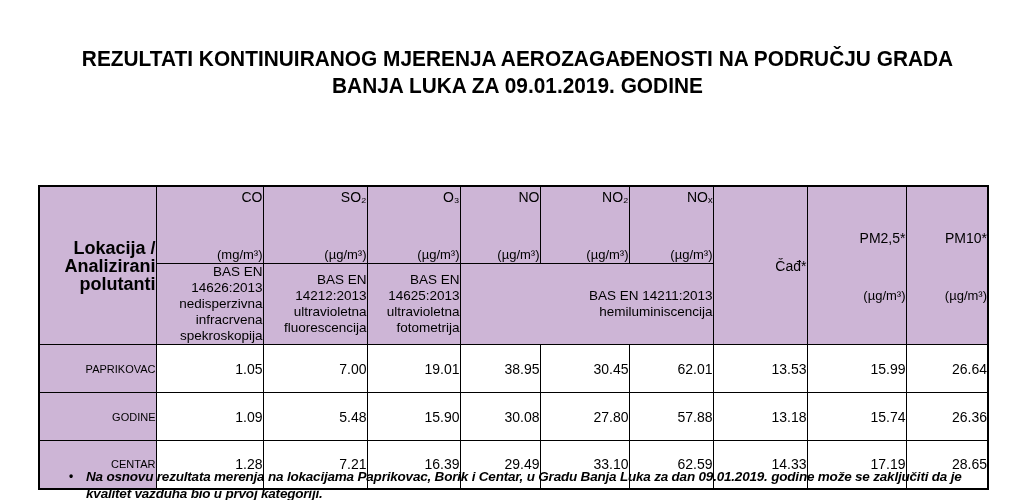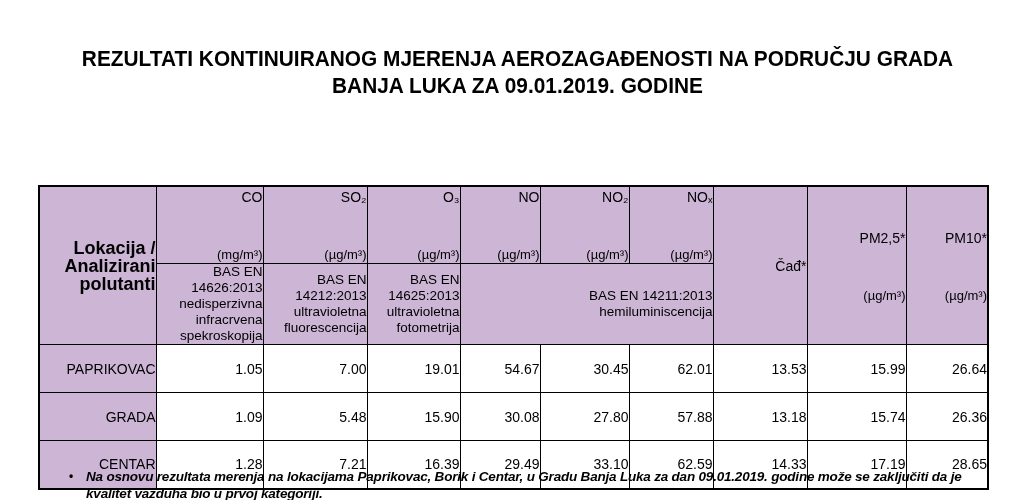--- a/index.html
+++ b/index.html
@@ -57,21 +57,21 @@
   th.method {
     font-size: 13.5px;
     line-height: 16px;
     white-space: pre-line;
     padding: 2px 2px 4px 2px;
     font-weight: normal;
   }
   tbody th.loc {
     background: var(--header-fill);
     font-weight: normal;
-    font-size: 14px;
+    font-size: 11px;
   }
   tbody tr { height: 48px; }
   tbody td { font-size: 14px; background: var(--bg); }
 
   .footer {
     position: absolute;
     left: 47px; top: 417px;
     width: 950px;
     font-style: italic;
     font-weight: bold;
@@ -167,29 +167,29 @@
         <th class="method" colspan="3">BAS EN 14211:2013
 hemiluminiscencija</th>
       </tr>
     </thead>
     <tbody>
       <tr>
         <th class="loc">PAPRIKOVAC</th>
         <td>1.05</td>
         <td>7.00</td>
         <td>19.01</td>
-        <td>54.67</td>
+        <td>38.95</td>
         <td>30.45</td>
         <td>62.01</td>
         <td>13.53</td>
         <td>15.99</td>
         <td>26.64</td>
       </tr>
       <tr>
-        <th class="loc">GRADA</th>
+        <th class="loc">GODINE</th>
         <td>1.09</td>
         <td>5.48</td>
         <td>15.90</td>
         <td>30.08</td>
         <td>27.80</td>
         <td>57.88</td>
         <td>13.18</td>
         <td>15.74</td>
         <td>26.36</td>
       </tr>

